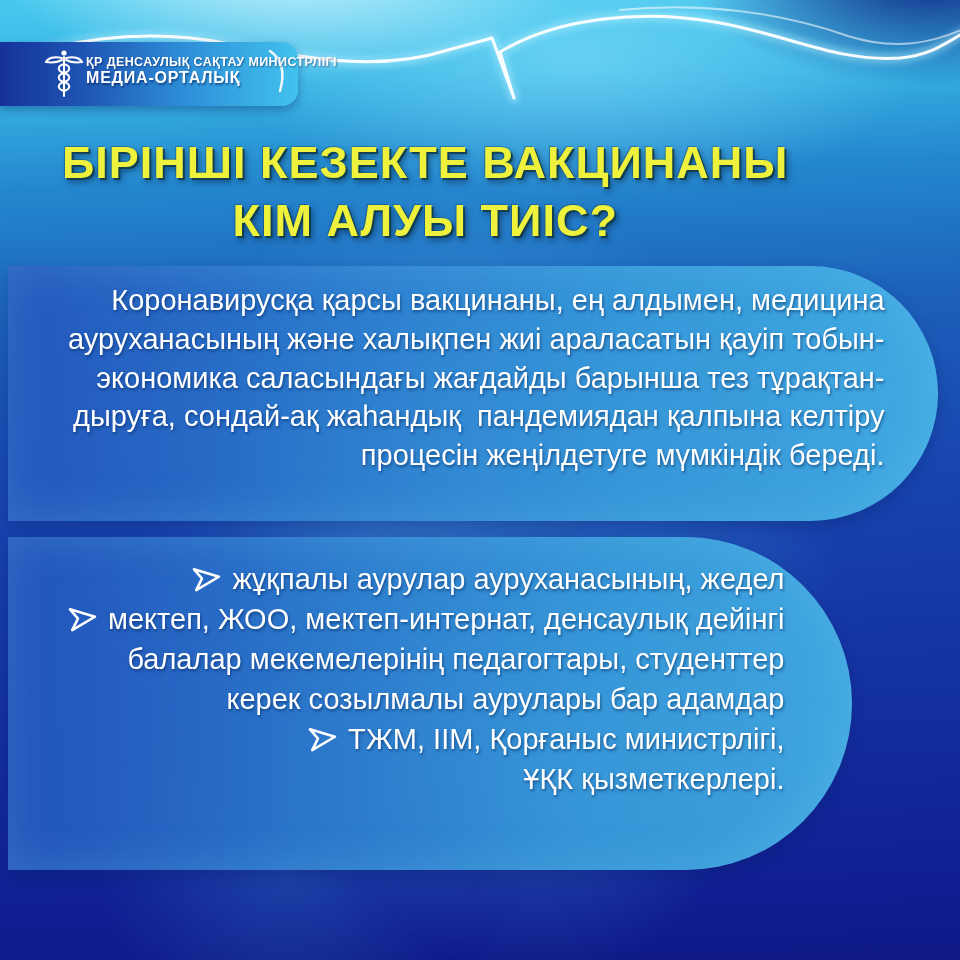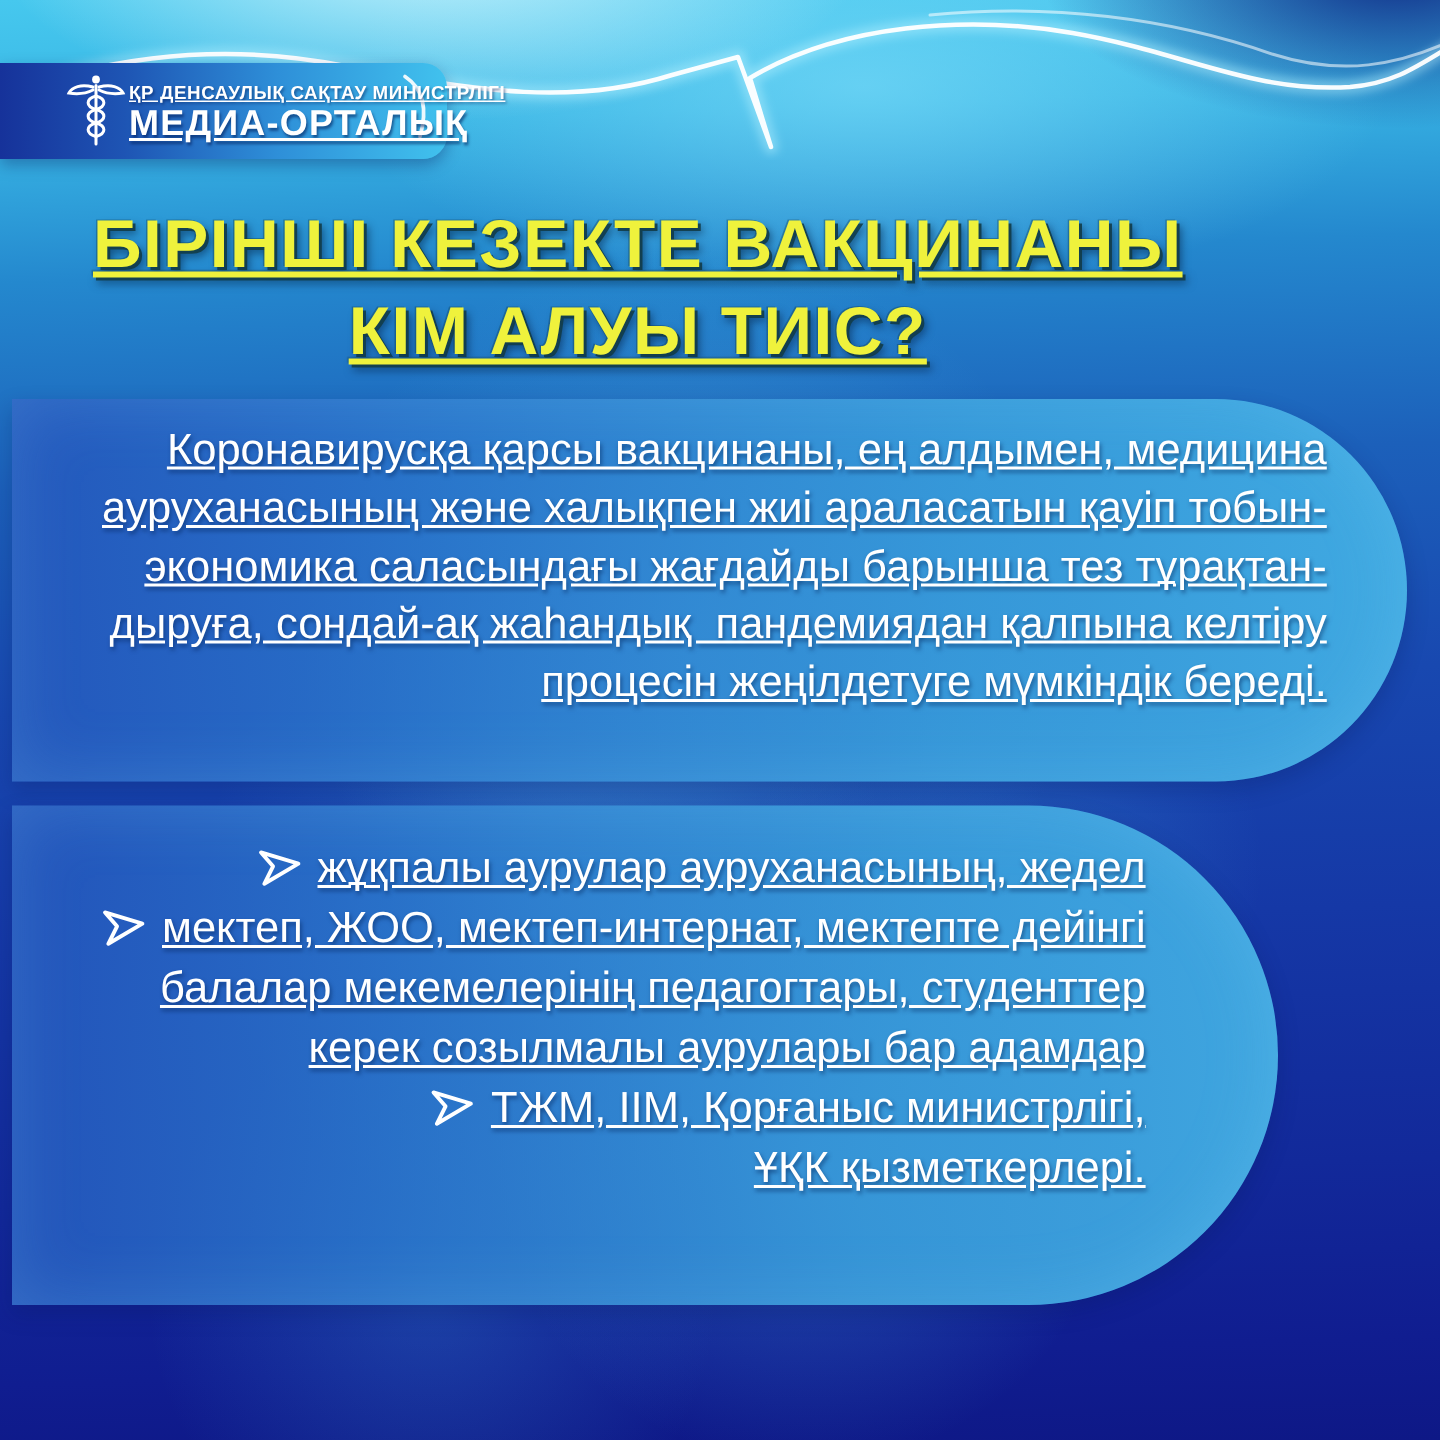--- a/index.html
+++ b/index.html
@@ -10,40 +10,40 @@
       radial-gradient(ellipse 340px 150px at 97% -2%, rgba(14,36,130,.95), rgba(14,36,130,0) 70%),
       radial-gradient(ellipse 420px 170px at 30% -4%, rgba(225,250,255,.85), rgba(225,250,255,0) 70%),
       radial-gradient(ellipse 500px 200px at 60% 6%, rgba(130,225,252,.6), rgba(130,225,252,0) 70%),
       radial-gradient(circle 260px at 48% 44%, rgba(95,205,242,.30), rgba(95,205,242,0) 100%),
       radial-gradient(circle 230px at 38% 62%, rgba(85,195,238,.26), rgba(85,195,238,0) 100%),
       radial-gradient(circle 210px at 56% 80%, rgba(80,195,240,.30), rgba(80,195,240,0) 100%),
       radial-gradient(circle 190px at 30% 90%, rgba(70,185,238,.22), rgba(70,185,238,0) 100%),
       radial-gradient(circle 170px at 70% 60%, rgba(80,190,240,.20), rgba(80,190,240,0) 100%),
       linear-gradient(178deg,#46c8ee 0%,#38b4e4 9%,#2488ce 19%,#1c60ba 33%,#1848b0 48%,#1538a6 64%,#12299a 81%,#101d90 93%,#0e1886 100%);
   }
-  .line{white-space:pre;text-decoration:underline;}
+  .line{white-space:pre;}
 
   
   .waves{position:absolute;left:0;top:0;width:960px;height:160px;pointer-events:none;}
 
   
   .banner{
     position:absolute;left:0;top:42px;width:298px;height:64px;
     background:linear-gradient(90deg,#16329a 0%,#1e55b4 28%,#2e8fd8 62%,#41c2ee 100%);
     border-radius:0 16px 16px 0;
     box-shadow:0 4px 10px rgba(8,24,90,.35);
   }
   .banner .swoosh{position:absolute;right:6px;top:5px;}
   .caduceus{position:absolute;left:44px;top:6px;}
   .brand-small{
     position:absolute;left:86px;top:13px;font-size:12.5px;font-weight:bold;
     color:#ffffff;letter-spacing:.4px;text-shadow:1px 1px 2px rgba(0,30,90,.55);
   }
   .brand-big{
-    position:absolute;left:86px;top:27px;font-size:24px;font-weight:bold;
+    position:absolute;left:86px;top:27px;font-size:16px;font-weight:bold;
     color:#ffffff;letter-spacing:.8px;text-shadow:1px 2px 2px rgba(0,30,90,.6);
   }
 
   
   .heading{position:absolute;left:62px;top:134px;font-weight:bold;color:#EFF23C;letter-spacing:1px;text-align:center;}
   .heading .line{
     font-size:45px;line-height:58px;
     text-shadow:2px 2px 0 rgba(18,60,72,.9), -1px -1px 0 rgba(18,60,72,.35), 3px 4px 6px rgba(0,25,60,.55);
   }
 
@@ -117,21 +117,21 @@
 
   <div class="panel panel-list"></div>
   <div class="body-text list-text">
 
     <div class="line"><svg class="arrow" width="30" height="27" viewBox="0 0 30 27">
           <polygon points="3,3 27,13 3,24 10,13" fill="none" stroke="#ffffff" stroke-width="2.6" stroke-linejoin="round" transform="rotate(-6 15 13)"></polygon>
         </svg><span>жұқпалы аурулар ауруханасының, жедел</span></div>
 
     <div class="line"><svg class="arrow" width="30" height="27" viewBox="0 0 30 27">
           <polygon points="3,3 27,13 3,24 10,13" fill="none" stroke="#ffffff" stroke-width="2.6" stroke-linejoin="round" transform="rotate(-6 15 13)"></polygon>
-        </svg><span>мектеп, ЖОО, мектеп-интернат, мектепте дейінгі</span></div>
+        </svg><span>мектеп, ЖОО, мектеп-интернат, денсаулық дейінгі</span></div>
     <div class="line">балалар мекемелерінің педагогтары, студенттер</div>
     <div class="line">керек созылмалы аурулары бар адамдар</div>
 
     <div class="line"><svg class="arrow" width="30" height="27" viewBox="0 0 30 27">
           <polygon points="3,3 27,13 3,24 10,13" fill="none" stroke="#ffffff" stroke-width="2.6" stroke-linejoin="round" transform="rotate(-6 15 13)"></polygon>
         </svg><span>ТЖМ, ІІМ, Қорғаныс министрлігі,</span></div>
     <div class="line">ҰҚК қызметкерлері.</div>
 
   </div>
 </div>

